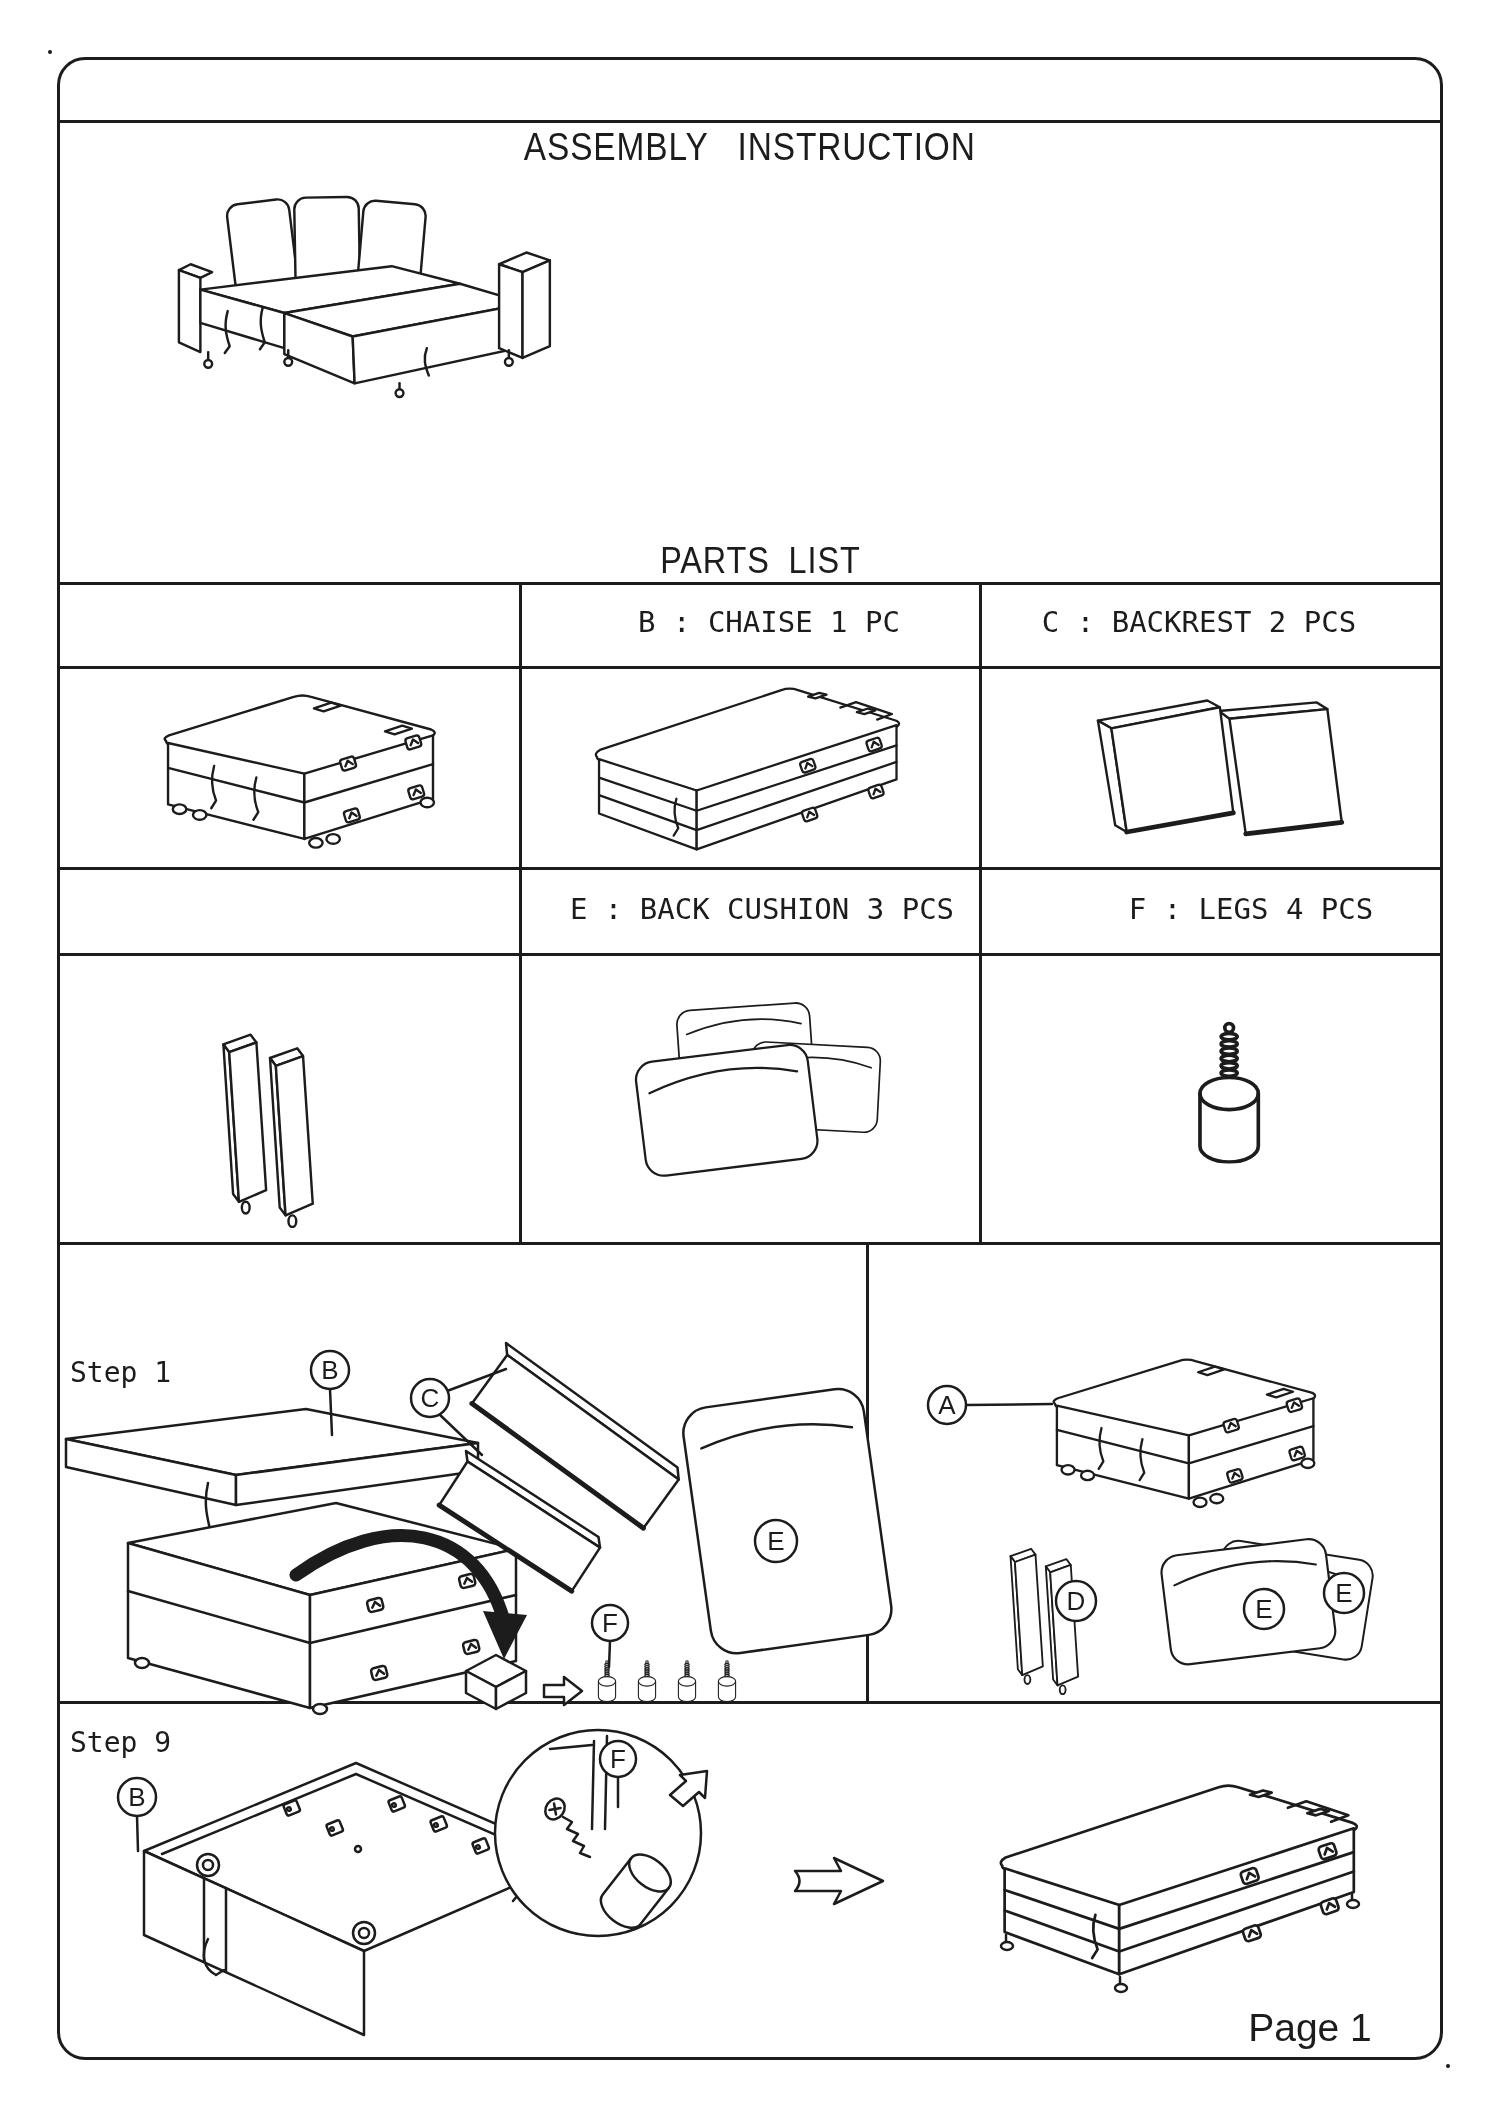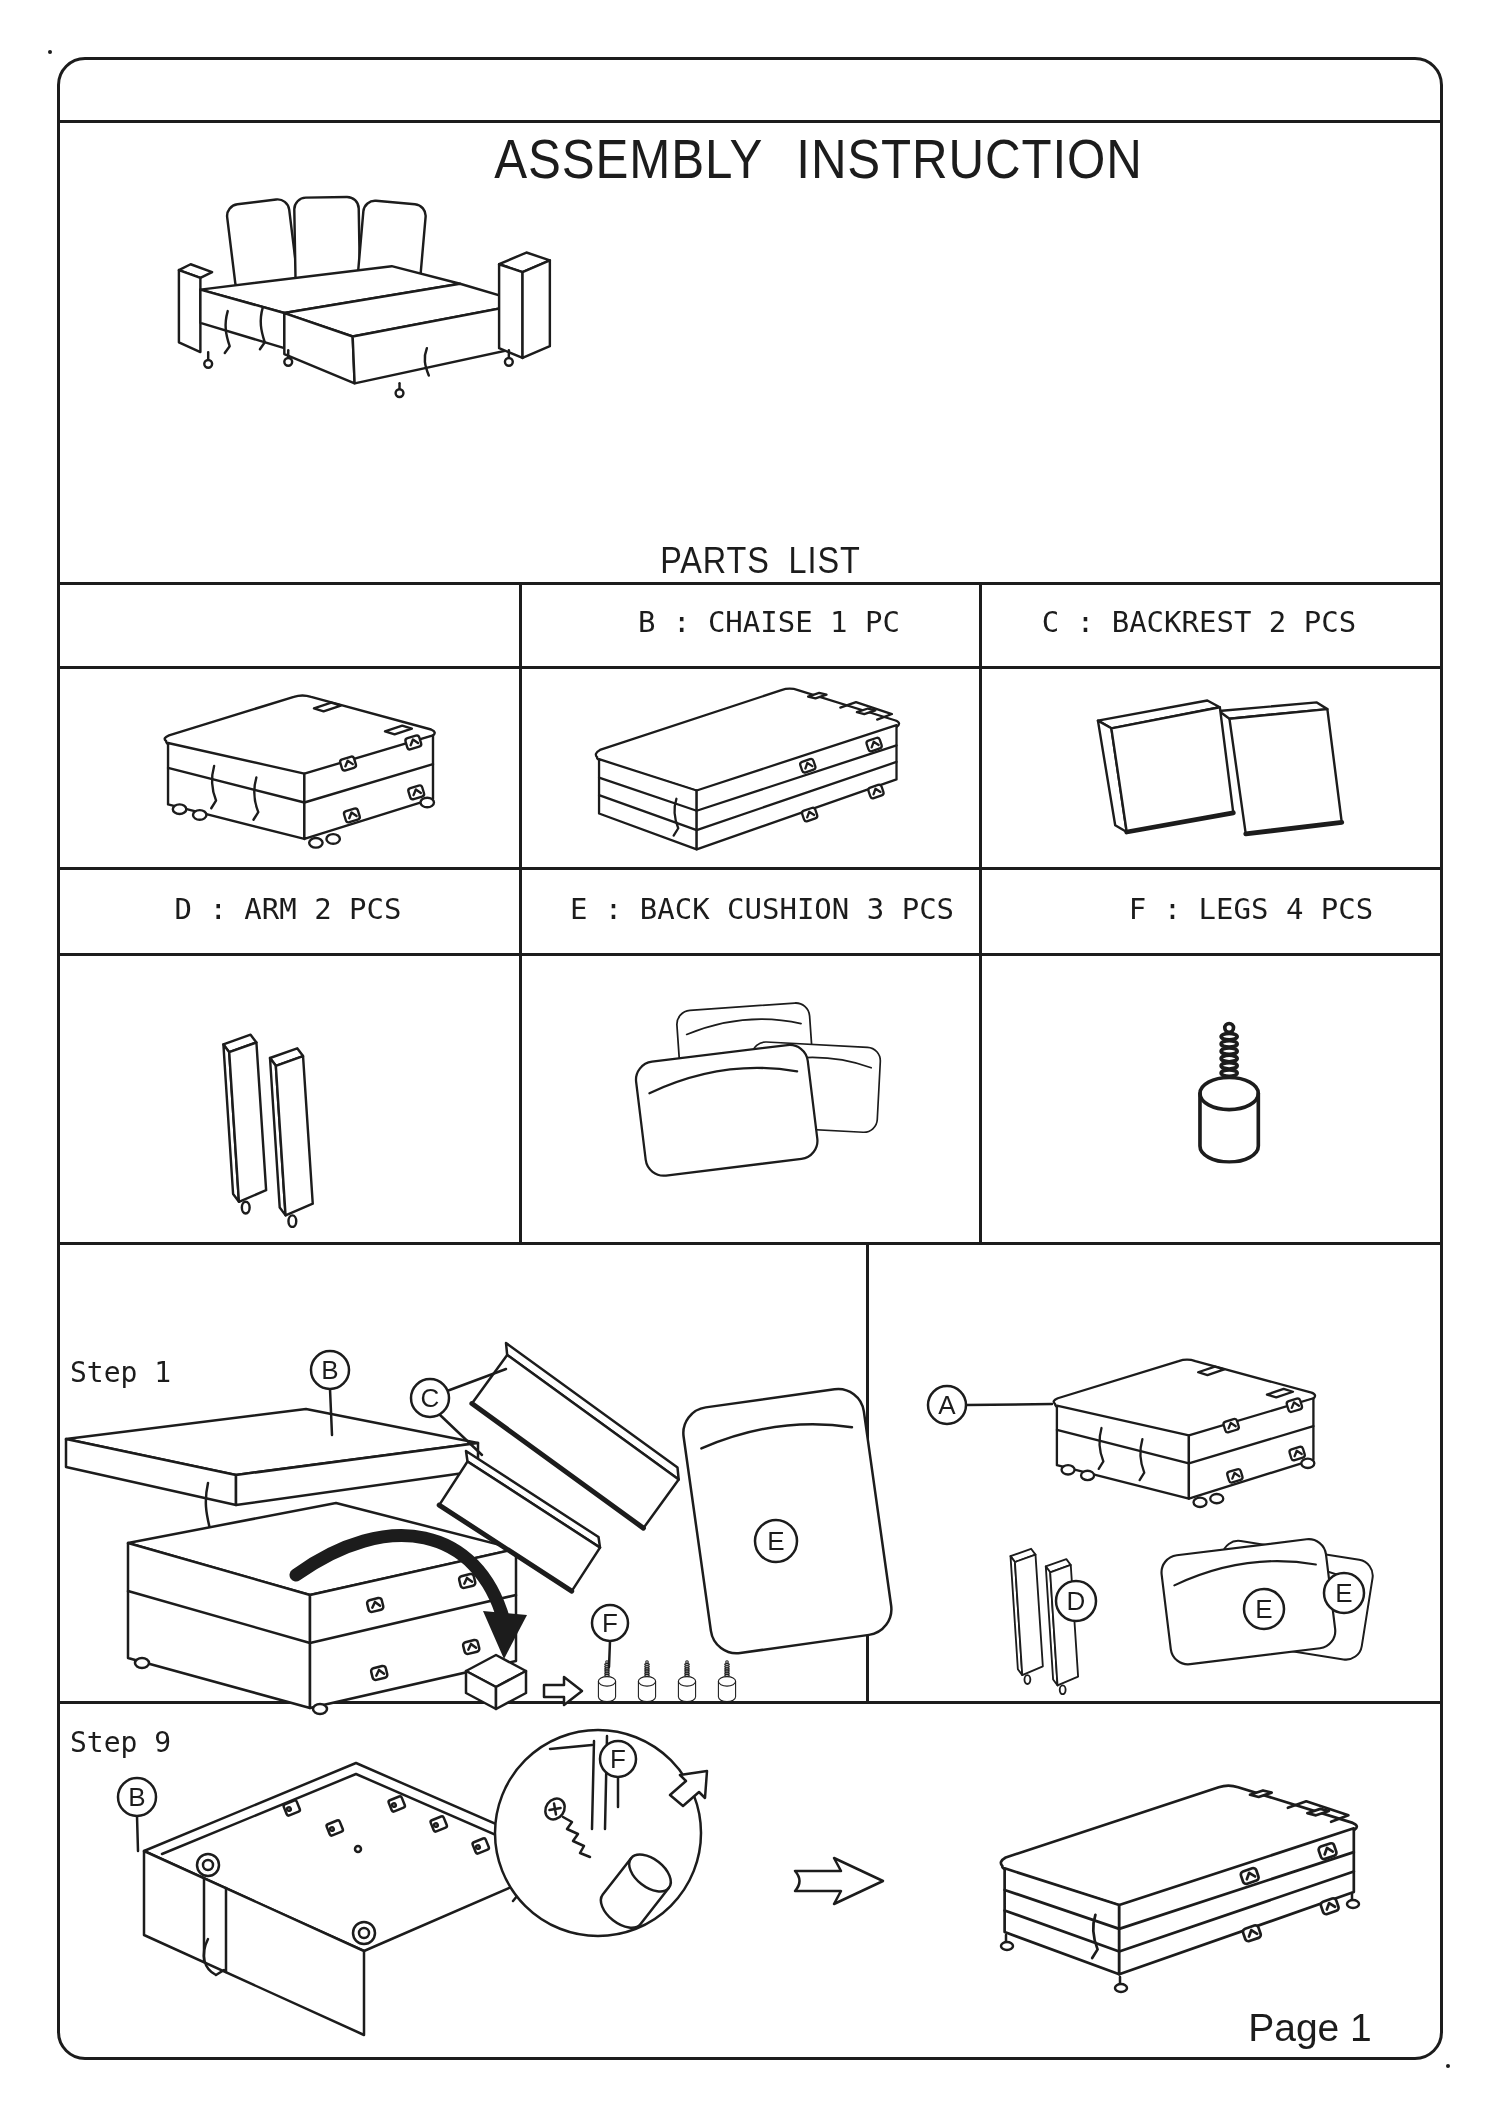--- a/index.html
+++ b/index.html
@@ -2,22 +2,22 @@
 <html><head>
 <meta charset="utf-8">
 <style>
   html,body{margin:0;padding:0;background:#e8e8e8;}
   #page{position:relative;width:1500px;height:2123px;background:#ffffff;overflow:hidden;
         font-family:"DejaVu Sans Mono",monospace;color:#1c1c1c;}
   .frame{position:absolute;left:57px;top:57px;width:1386px;height:2003px;
          border:3px solid #1c1c1c;border-radius:28px;box-sizing:border-box;}
   .hline{position:absolute;height:3px;background:#1c1c1c;}
   .vline{position:absolute;width:3px;background:#1c1c1c;}
-  .title{position:absolute;left:450px;top:126px;width:600px;
-         font-family:"Liberation Sans",sans-serif;font-size:56px;font-weight:400;
+  .title{position:absolute;left:450px;top:126px;width:600px;text-align:center;
+         font-family:"Liberation Sans",sans-serif;font-size:38px;font-weight:400;
          letter-spacing:1px;word-spacing:22px;white-space:nowrap;}
   .title span{display:inline-block;transform:scaleX(0.88);transform-origin:center;}
   .plist-title{position:absolute;left:600px;top:540px;width:320px;text-align:center;
          font-family:"Liberation Sans",sans-serif;font-size:36px;letter-spacing:1px;
          word-spacing:10px;white-space:nowrap;}
   .plist-title span{display:inline-block;transform:scaleX(0.9);transform-origin:center;}
   .cell-label{position:absolute;text-align:center;font-size:29px;letter-spacing:0px;
          white-space:nowrap;}
   .step-label{position:absolute;font-size:28px;white-space:nowrap;}
   .page-num{position:absolute;left:1200px;top:2006px;width:220px;text-align:center;
@@ -96,21 +96,20 @@
   <div class="hline" style="left:58px;top:953px;width:1384px;"></div>
   <div class="hline" style="left:58px;top:1242px;width:1384px;"></div>
   <div class="hline" style="left:58px;top:1701px;width:1384px;"></div>
   <div class="vline" style="left:519px;top:582px;height:663px;"></div>
   <div class="vline" style="left:979px;top:582px;height:663px;"></div>
   <div class="vline" style="left:866px;top:1242px;height:462px;"></div>
 
   <div class="cell-label" style="left:519px;top:605px;width:460px;margin-left:20px;">B : CHAISE 1 PC</div>
   <div class="cell-label" style="left:979px;top:605px;width:440px;">C : BACKREST 2 PCS</div>
 
-  <div class="cell-label" style="left:57px;top:892px;width:462px;">D : ARM 2 PCS</div>
   <div class="cell-label" style="left:519px;top:892px;width:460px;padding-left:13px;">E : BACK CUSHION 3 PCS</div>
   <div class="cell-label" style="left:979px;top:892px;width:464px;padding-left:40px;">F : LEGS 4 PCS</div>
 
   <svg width="0" height="0" style="left:0;top:0;">
     <defs>
       <g id="sym-loop" class="lineart">
         <rect x="0" y="2" width="15" height="12" rx="3"></rect>
         <path class="nofill" d="M4,10 L8,5 L12,10"></path>
       </g>
       <symbol id="sym-boxA" viewBox="0 0 340 200">

